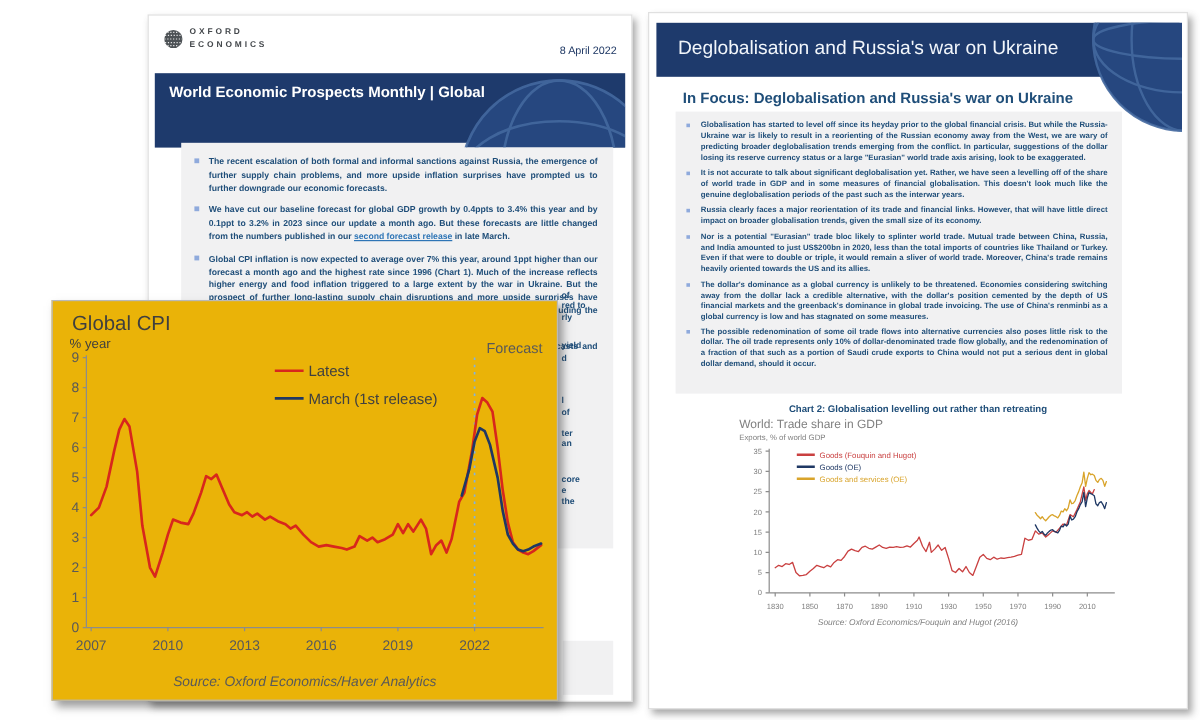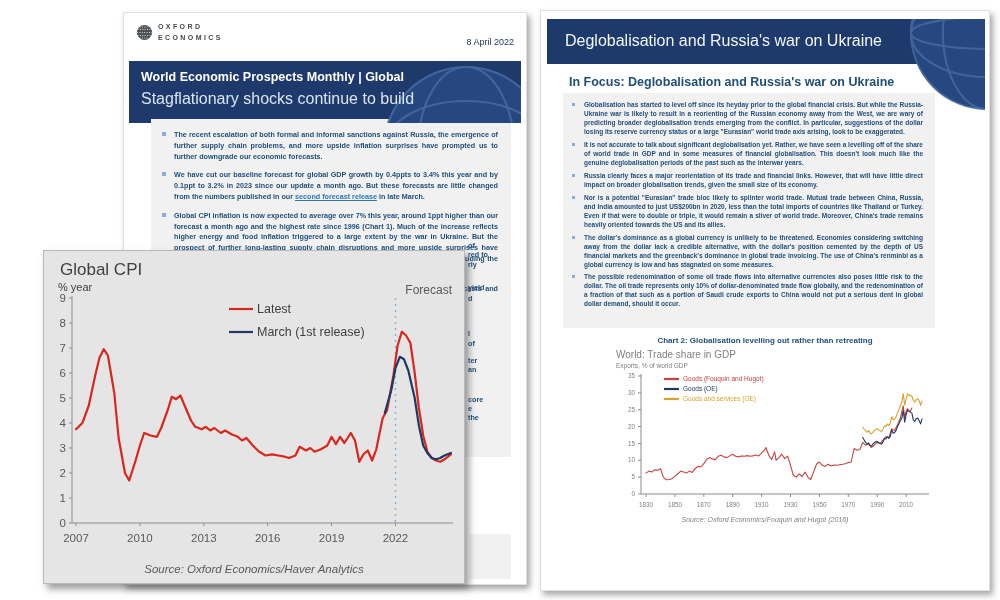--- a/index.html
+++ b/index.html
@@ -32,21 +32,21 @@
             font-weight:700; color:#1f4e79; text-align:justify; }
   #lp-grey .bullet { font-size:7.2px; line-height:1.5; }
   .bullet .sq { position:absolute; left:1px; top:2px; width:4px; height:4px; background:#8faadc; }
   .doclink { color:#2e75b6; text-decoration:underline; cursor:pointer; }
 
   .fragments { position:absolute; left:344px; top:228px; width:59px; }
   .frag { font-size:7.2px; font-weight:700; color:#1f4e79; line-height:9.3px; }
 
   
   #chart1-card { position:absolute; left:43px; top:250px; width:422px; height:334px;
-                 background:#e5e5e5; border:1px solid #b9b9b9;
+                 background:#eab308; border:1px solid #b9b9b9;
                  box-shadow:4px 5px 7px rgba(60,60,60,.5); z-index:5; }
   .c1-title { position:absolute; left:16px; top:9px;  font-size:17px; color:#3f3f3f; }
   .c1-units { position:absolute; left:14px; top:30px; font-size:11px; color:#3f3f3f; }
   .c1-forecast { position:absolute; right:12px; top:32px; font-size:12px; color:#595959; }
   #chart1-svg { position:absolute; left:0; top:40px; }
   .c1-source { position:absolute; bottom:8px; width:100%; text-align:center;
                font-size:11.5px; font-style:italic; color:#595959; }
 
   
   #rp-banner { left:6px; right:6px; top:8px; height:45px; overflow:visible; }
@@ -97,21 +97,20 @@
     <svg class="globe-svg" width="150" height="62" viewBox="0 0 150 62">
       <circle cx="95" cy="88" r="82" fill="#26477f"></circle>
       <g stroke="#44699f" stroke-width="2.2" fill="none" opacity="0.9">
         <circle cx="95" cy="88" r="82"></circle>
         <ellipse cx="95" cy="88" rx="48" ry="82"></ellipse>
         <ellipse cx="95" cy="88" rx="82" ry="48"></ellipse>
         <ellipse cx="95" cy="88" rx="82" ry="18"></ellipse>
       </g>
     </svg>
     <div class="lp-banner-title">World Economic Prospects Monthly | Global</div>
-    <div class="lp-banner-sub">Stagflationary shocks continue to build</div>
   </div>
 
   <div class="grey" id="lp-grey">
     <div class="bullets" id="lp-bullets">
         <div class="bullet"><span class="sq"></span><span>The recent escalation of both formal and informal sanctions against Russia, the emergence of further supply chain problems, and more upside inflation surprises have prompted us to further downgrade our economic forecasts.</span></div>
         <div class="bullet"><span class="sq"></span><span>We have cut our baseline forecast for global GDP growth by 0.4ppts to 3.4% this year and by 0.1ppt to 3.2% in 2023 since our update a month ago. But these forecasts are little changed from the numbers published in our </span><span class="doclink">second forecast release</span><span> in late March.</span></div>
         <div class="bullet"><span class="sq"></span><span>Global CPI inflation is now expected to average over 7% this year, around 1ppt higher than our forecast a month ago and the highest rate since 1996 (Chart 1). Much of the increase reflects higher energy and food inflation triggered to a large extent by the war in Ukraine. But the prospect of further long-lasting supply chain disruptions and more upside surprises have prompted us to raise our forecasts for core inflation in some major economies, including the US and eurozone.</span></div>
         <div class="bullet"><span class="sq"></span><span>Although we have made significant downward revisions to our GDP growth forecasts and some</span></div>
       </div>
   </div>

